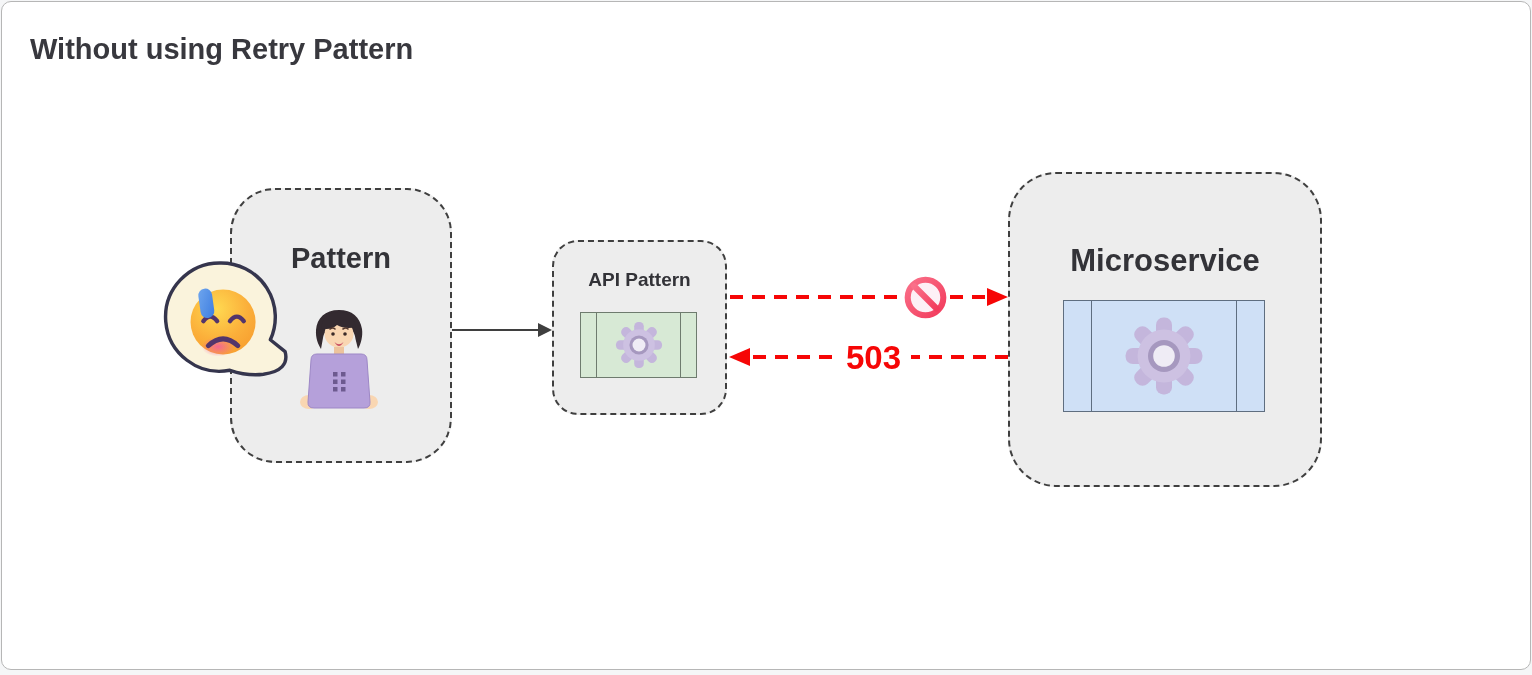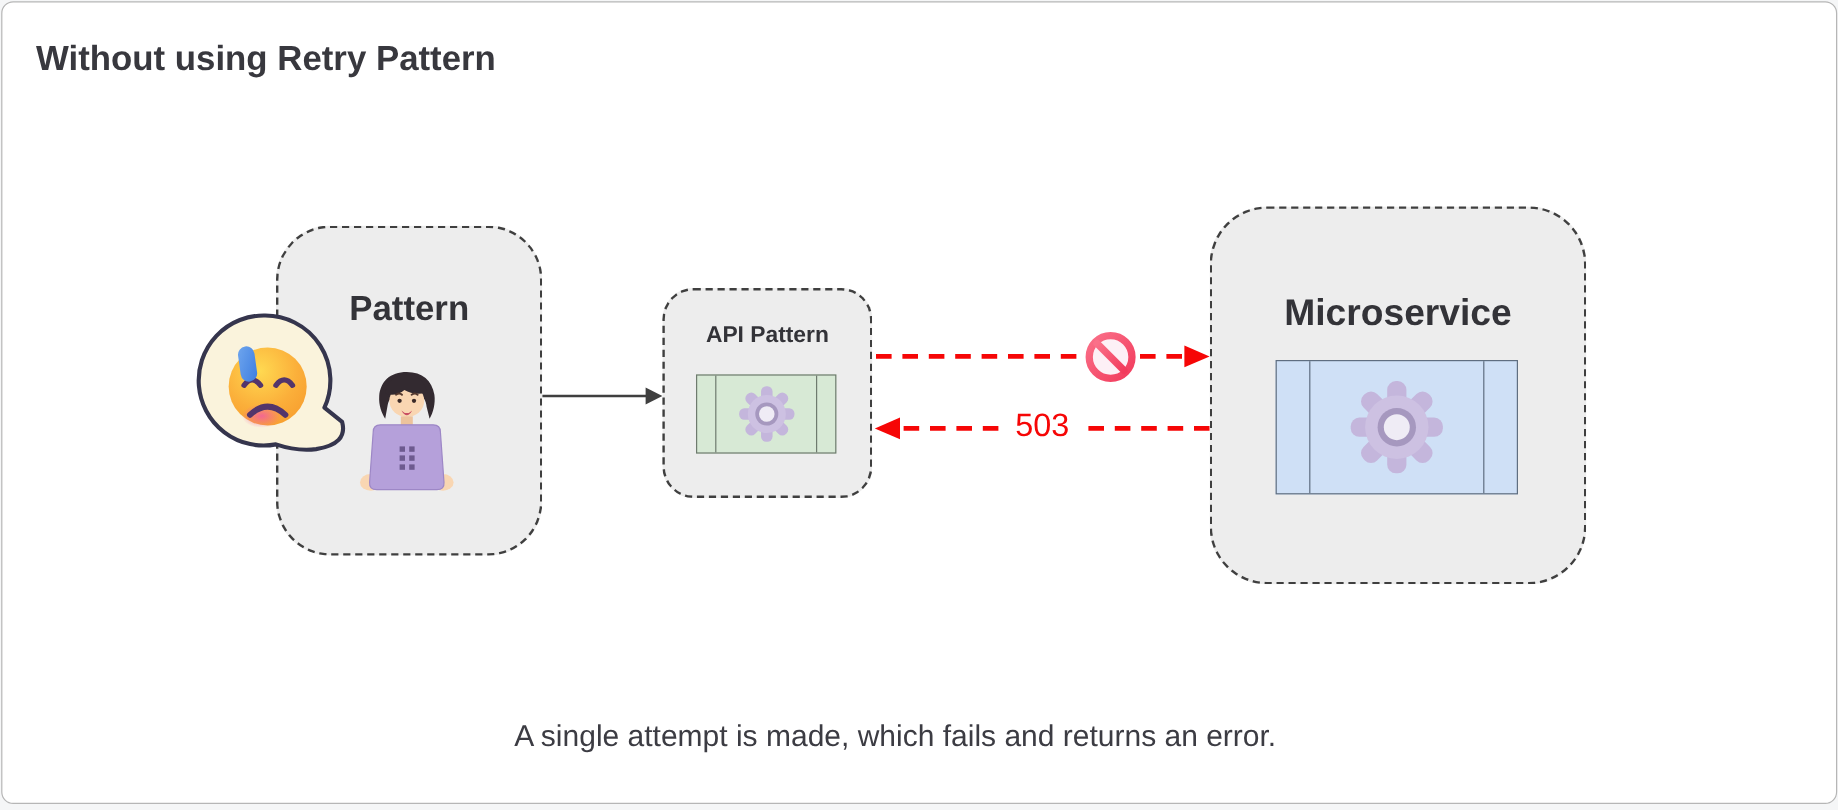--- a/index.html
+++ b/index.html
@@ -24,21 +24,21 @@
   .proc-gateway{left:580px;top:312px;width:117px;height:66px;background:#d7e9d5;border:1.5px solid #6e7b6e;}
   .proc-micro{left:1063px;top:300px;width:202px;height:112px;background:#cfe0f6;border:1.5px solid #5f6e80;}
   .pline{position:absolute;top:0;bottom:0;width:0;}
   .proc-gateway .pline{border-left:1.5px solid #6e7b6e;}
   .proc-micro .pline{border-left:1.5px solid #5f6e80;}
   .pline.l1{left:15px;} .proc-micro .pline.l1{left:27px;}
   .pline.l2{right:15px;} .proc-micro .pline.l2{right:27px;}
 
   .abs{position:absolute;}
   .err-label{position:absolute;left:836px;top:339px;padding:0 10px;background:#ffffff;
-             font-size:27px;font-weight:400;color:#f60606;}
+             font-size:33px;font-weight:700;color:#f60606;}
 </style>
 </head>
 <body>
 
 <div class="stage">
   <div class="card"></div>
 
   <svg width="0" height="0" style="position:absolute">
     <defs>
       <symbol id="gear" viewBox="0 0 100 100">
@@ -150,14 +150,13 @@
     <div class="node-label lbl-micro">Microservice</div>
   </div>
   <div class="process proc-micro">
     <div class="pline l1"></div>
     <div class="pline l2"></div>
     <svg width="80" height="80">
         <use href="#gear"></use>
       </svg>
   </div>
 
-  <div class="caption">A single attempt is made, which fails and returns an error.</div>
 </div>
 
 </body></html>

